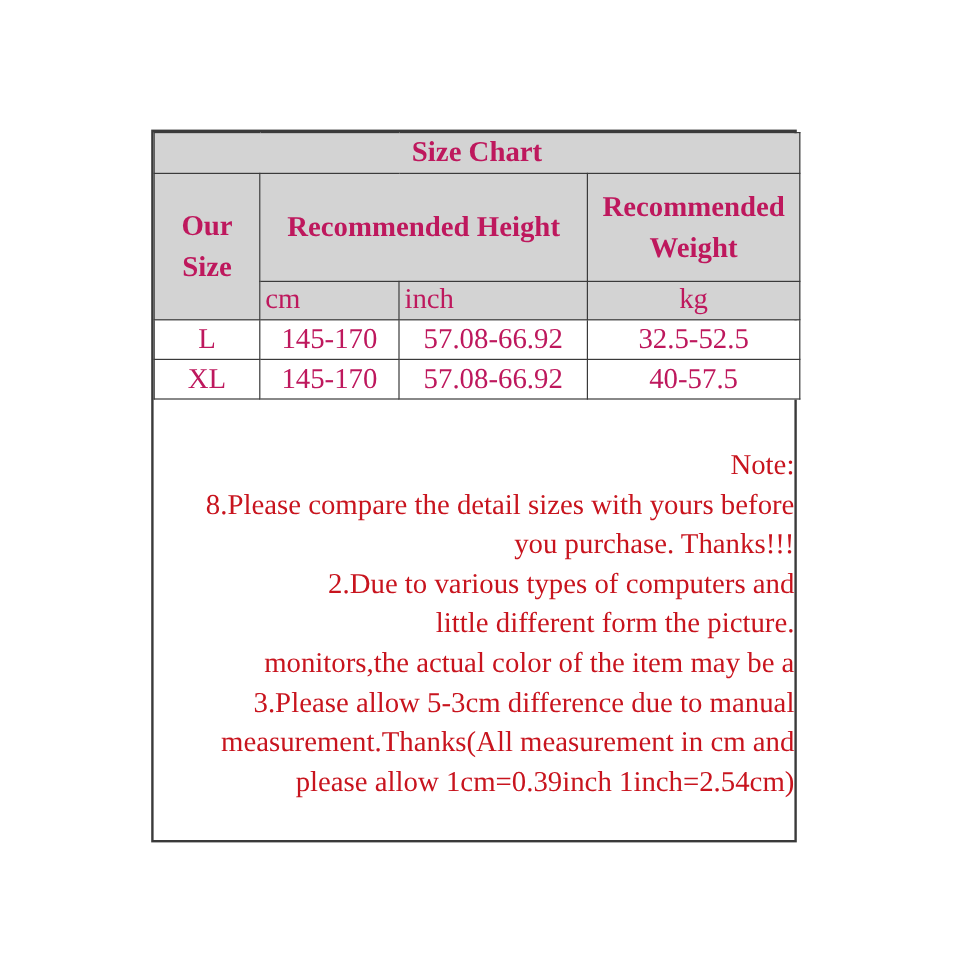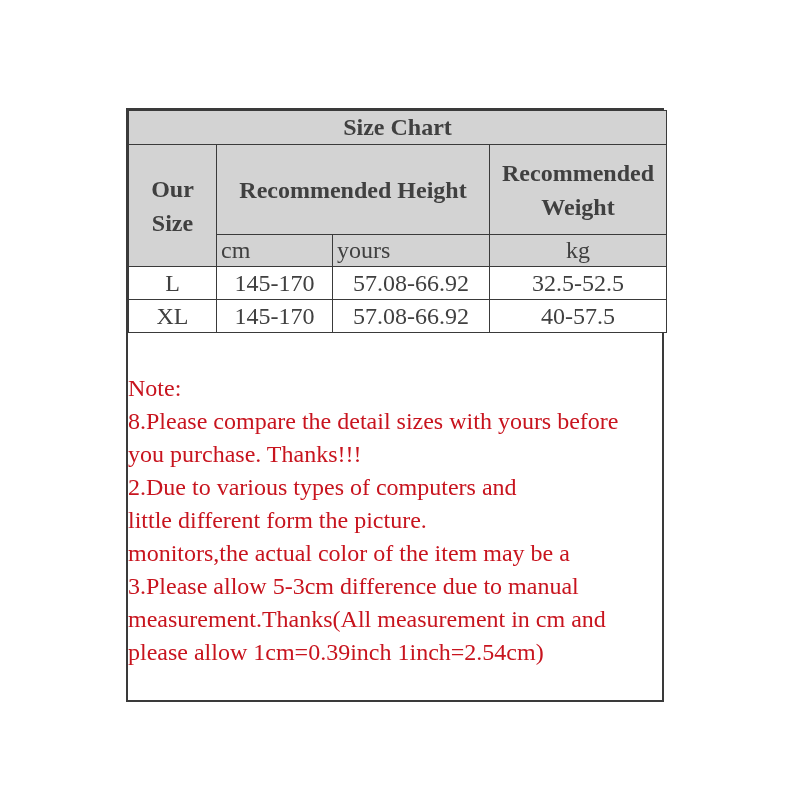--- a/index.html
+++ b/index.html
@@ -4,34 +4,34 @@
   <style>
     html, body { margin: 0; padding: 0; background: #ffffff; }
     body { width: 800px; height: 800px; position: relative; overflow: hidden; }
     .frame {
       position: absolute; left: 126px; top: 108px; width: 538px; height: 594px;
       border: 2px solid #3a3a3a; box-sizing: border-box; background: #fff;
     }
     table.size-table {
       border-collapse: collapse; width: 100%; table-layout: fixed;
       font-family: "Liberation Serif", "DejaVu Serif", serif;
-      color: #404040;
+      color: #be185d;
     }
     table.size-table td {
       border: 1.5px solid #3a3a3a; padding: 0; text-align: center; vertical-align: middle;
     }
     .title-cell { background: #d3d3d3; height: 33px; font-weight: bold; font-size: 24px; }
     .hdr { background: #d3d3d3; font-weight: bold; font-size: 24px; line-height: 34px; }
     .unit { background: #d3d3d3; font-size: 24px; height: 31px; }
     .unit.left { text-align: left; padding-left: 4px; margin-left: 18px; }
     .val { font-size: 24px; height: 32px; background: #fff; }
     .note {
       position: absolute; left: 0; right: 0; top: 262px;
       font-family: "Liberation Serif", "DejaVu Serif", serif;
-      color: #c8141e; font-size: 24px; line-height: 33px; text-align: left;
+      color: #c8141e; font-size: 24px; line-height: 33px; text-align: right;
     }
     .note div { white-space: nowrap; }
   </style>
 </head>
 <body>
 
 <div class="frame">
   <table class="size-table">
     <colgroup>
       <col style="width:88px">
@@ -49,21 +49,21 @@
         <div>Size</div>
       </td>
       <td colspan="2" class="hdr">Recommended Height</td>
       <td class="hdr">
         <div>Recommended</div>
         <div>Weight</div>
       </td>
     </tr>
     <tr>
       <td class="unit left">cm</td>
-      <td class="unit left">yours</td>
+      <td class="unit left">inch</td>
       <td class="unit">kg</td>
     </tr>
     <tr>
       <td class="val">L</td>
       <td class="val">145-170</td>
       <td class="val">57.08-66.92</td>
       <td class="val">32.5-52.5</td>
     </tr>
     <tr>
       <td class="val">XL</td>

